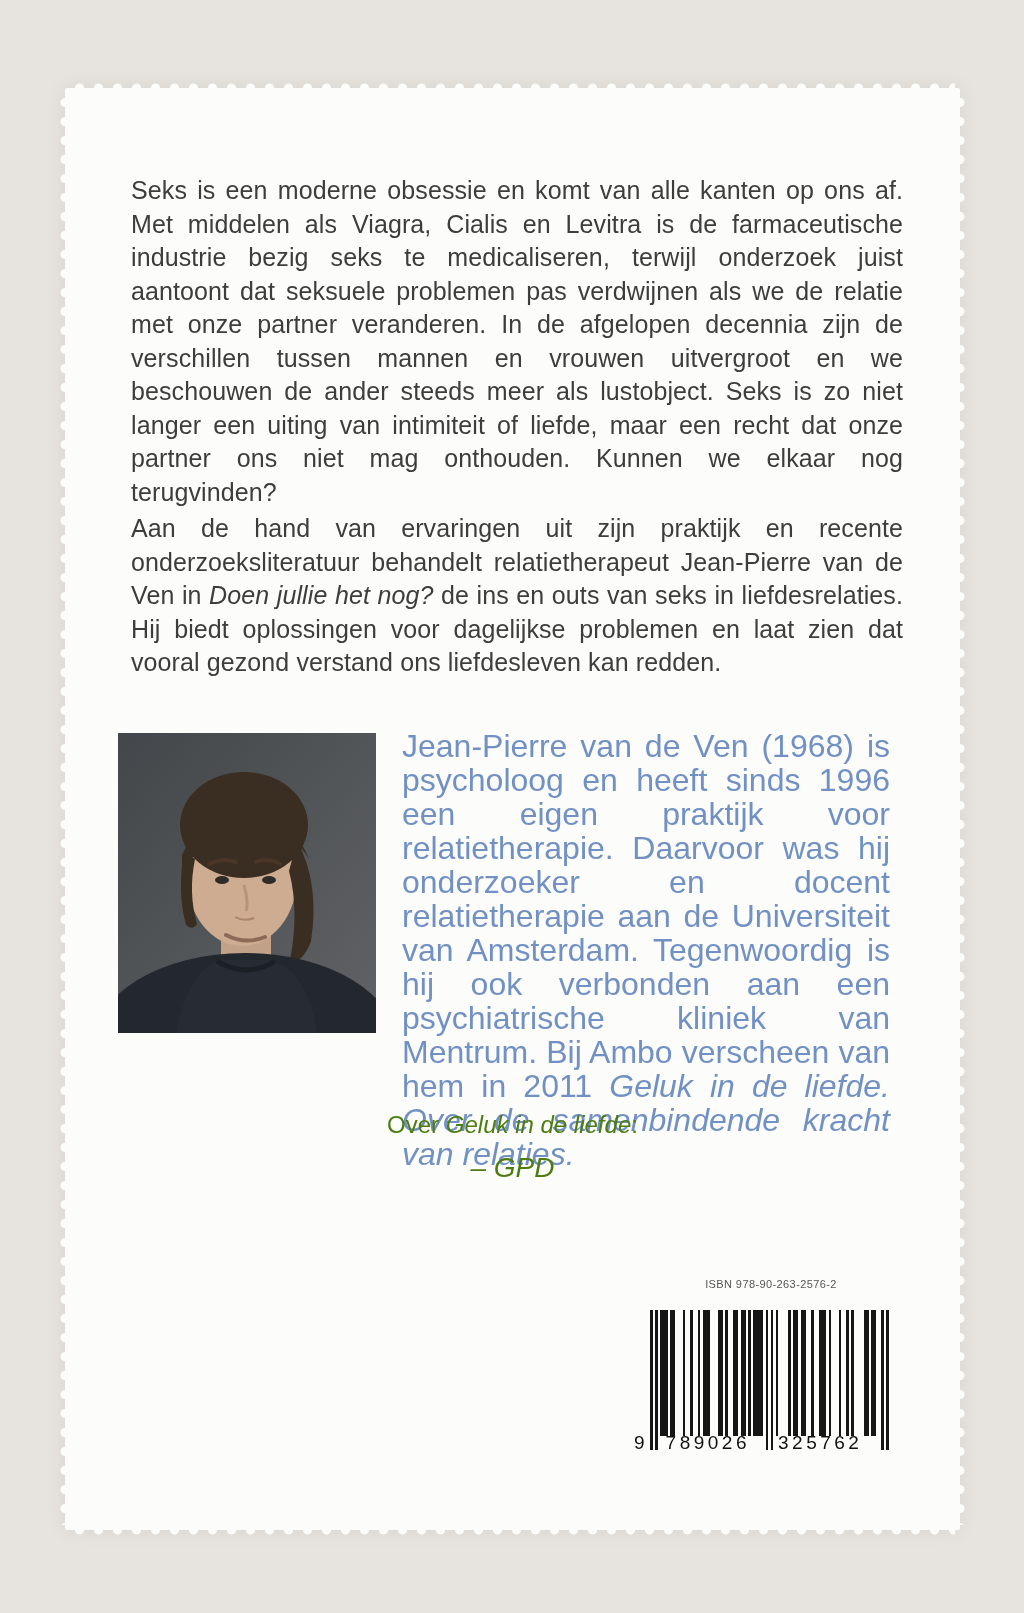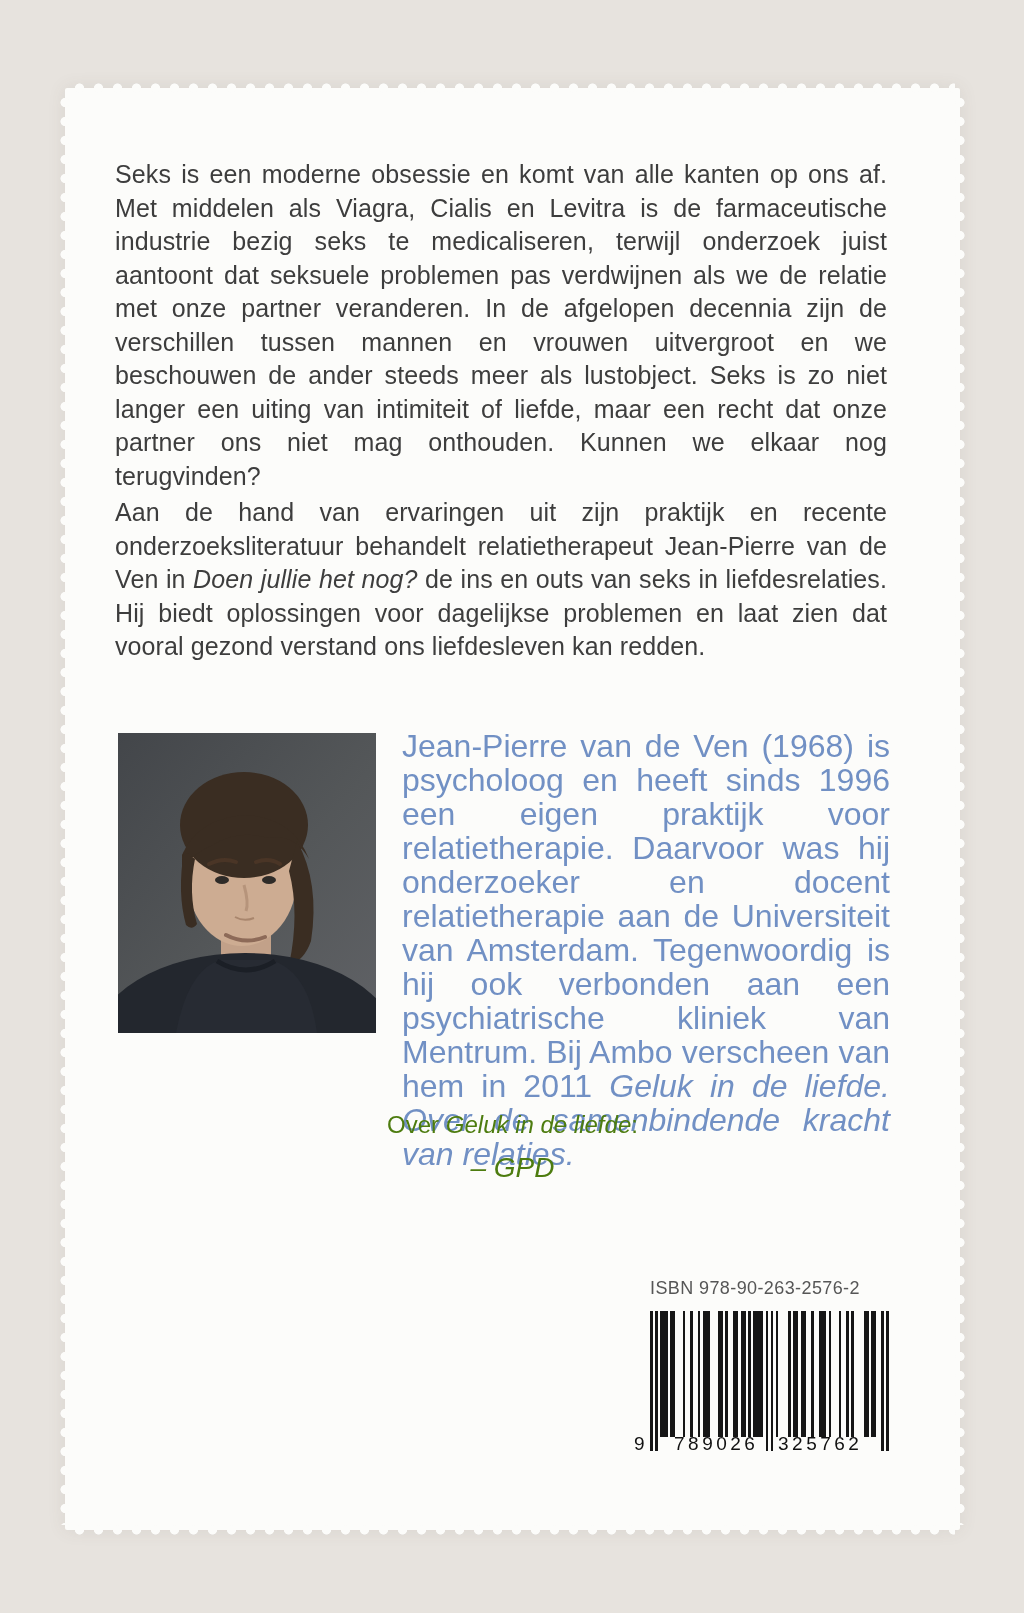--- a/index.html
+++ b/index.html
@@ -15,49 +15,49 @@
   .perf-bottom{left:5px;right:5px;bottom:-5px;height:10px;
     background:radial-gradient(circle at 50% 50%, #fcfcfa 4.2px, rgba(0,0,0,0) 4.9px);
     background-size:19px 10px;background-repeat:repeat-x;}
   .perf-left{top:5px;bottom:5px;left:-5px;width:10px;
     background:radial-gradient(circle at 50% 50%, #fcfcfa 4.2px, rgba(0,0,0,0) 4.9px);
     background-size:10px 19px;background-repeat:repeat-y;}
   .perf-right{top:5px;bottom:5px;right:-5px;width:10px;
     background:radial-gradient(circle at 50% 50%, #fcfcfa 4.2px, rgba(0,0,0,0) 4.9px);
     background-size:10px 19px;background-repeat:repeat-y;}
 
-  .blurb{position:absolute;left:50px;width:772px;margin:0;font-size:25px;line-height:33.5px;
+  .blurb{position:absolute;left:50px;width:772px;margin:16px;font-size:25px;line-height:33.5px;
          color:#3d3d3d;text-align:justify;letter-spacing:.1px;}
   .blurb-1{top:70px;}
   .blurb-2{top:408px;}
 
   .author-photo{position:absolute;left:53px;top:645px;width:258px;height:300px;overflow:hidden;}
   .author-photo svg{display:block;width:100%;height:100%;}
 
   .bio{position:absolute;left:337px;top:641px;width:488px;margin:0;font-size:32px;
        line-height:34px;color:#7190c4;text-align:justify;}
 
   .quote-block{position:absolute;left:0;right:0;top:1010px;text-align:center;color:#4d7c0f;margin-top:12px;}
   .quote-title{margin:0 0 12px;font-size:24px;line-height:30px;}
   .quote-text{margin:0 auto;font-size:24px;line-height:40px;max-width:700px;}
   .quote-attrib{margin:2px 0 0;font-size:28px;font-style:italic;}
 
   .websites{position:absolute;left:50px;top:1306px;font-size:24px;color:#4a4a4a;}
   .website-line{line-height:47px;}
 
   .isbn-block{position:absolute;left:585px;top:1190px;width:242px;}
-  .isbn-label{font-size:18px;color:#565656;letter-spacing:.4px;
-              margin-bottom:12px;}
+  .isbn-label{font-size:11px;color:#565656;text-align:center;letter-spacing:.4px;
+              margin-bottom:20px;}
   .barcode-bars{position:relative;height:140px;white-space:nowrap;font-size:0;}
   .barcode-bars .m{display:inline-block;width:2.53px;height:126px;vertical-align:top;}
   .barcode-bars .m.guard{height:140px;}
   .barcode-bars .m.b{background:#161616;}
   .bc-digit{position:absolute;bottom:-4px;font-size:19px;color:#111;}
   .bc-d9{left:-16px;}
-  .bc-g1{left:24px;width:92px;text-align:left;letter-spacing:3.5px;}
+  .bc-g1{left:8px;width:92px;text-align:right;letter-spacing:3.5px;}
   .bc-g2{left:128px;width:108px;text-align:left;letter-spacing:3.5px;}
 </style>
 </head>
 <body>
 
 <div class="page">
   <div class="cover">
     <div class="perf perf-top"></div>
     <div class="perf perf-bottom"></div>
     <div class="perf perf-left"></div>

